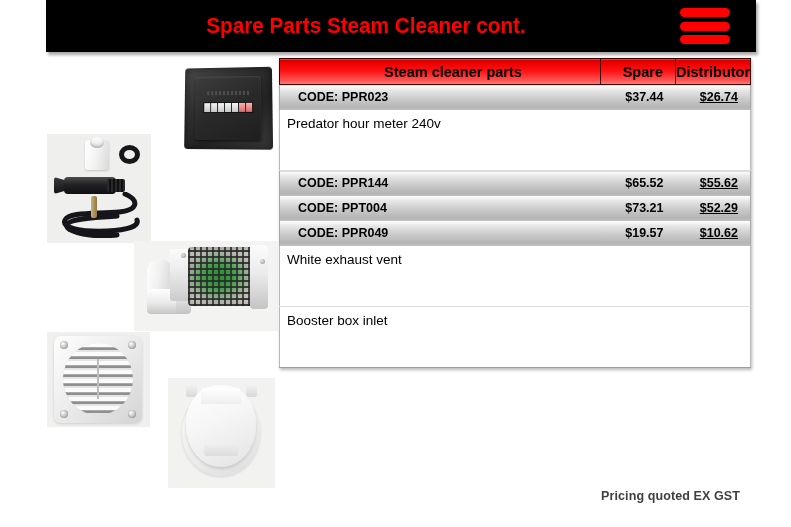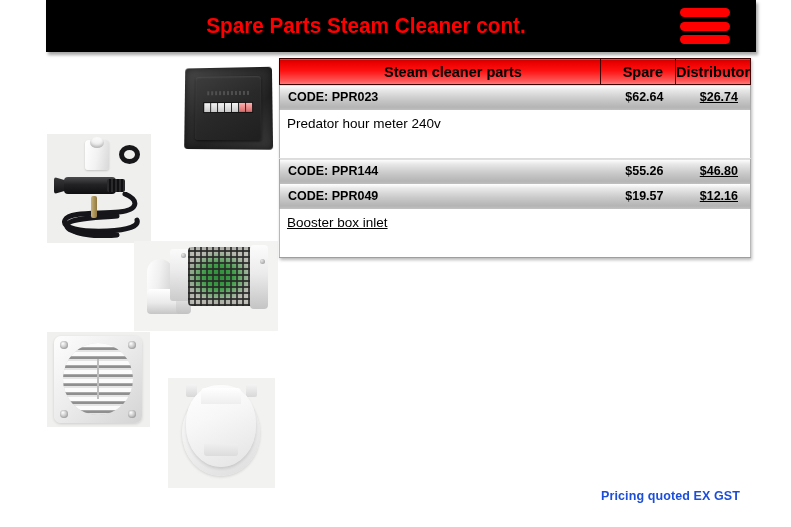--- a/index.html
+++ b/index.html
@@ -103,50 +103,50 @@
     height: 25px;
     background: linear-gradient(to bottom, #ffffff 0%, #e8e8e8 18%, #c9c9c9 55%, #b4b4b4 88%, #c2c2c2 100%);
     color: #000000;
     font-weight: bold;
     font-size: 12.5px;
     border-left: 1px solid #a8a8a8;
     border-right: 1px solid #a8a8a8;
     box-sizing: border-box;
     white-space: nowrap;
   }
-  tr.code-row td.code-cell { padding-left: 8px; border-right: none; text-align: left; }
+  tr.code-row td.code-cell { padding-left: 18px; border-right: none; text-align: left; }
   tr.code-row td.num-cell  { text-align: right; padding-right: 12px; border-left: none; border-right: none; }
   tr.code-row td.num-cell.last { border-right: 1px solid #a8a8a8; text-decoration: underline; }
 
   
   tr.desc-row td {
-    height: 49px;
+    height: 61px;
     background: #ffffff;
     color: #000000;
     font-weight: normal;
     font-size: 13.5px;
     border-left: 1px solid #b8b8b8;
     border-right: 1px solid #b8b8b8;
     border-bottom: 1px solid #dcdcdc;
     box-sizing: border-box;
     padding-left: 7px;
     vertical-align: top;
     padding-top: 6px;
   }
-  tr.desc-row.last-desc td { border-bottom: 1px solid #9e9e9e; text-decoration: underline; }
+  tr.desc-row.last-desc td { border-bottom: 1px solid #9e9e9e; }
 
   
   .footer-note {
     position: absolute;
     right: 51px;
     top: 489px;
     font-family: "Liberation Sans Narrow", "Liberation Sans", sans-serif;
     font-weight: bold;
     font-size: 12.5px;
-    color: #1d4ed8;
+    color: #404040;
     white-space: nowrap;
     letter-spacing: 0.1px;
   }
 
   
   .photo {
     position: absolute;
     overflow: hidden;
     background: #f2f2f0;
     box-sizing: border-box;
@@ -452,38 +452,46 @@
     <tr class="head-row">
       <th class="th-name">Steam cleaner parts</th>
       <th class="th-num">Spare</th>
       <th class="th-num">Distributor</th>
     </tr>
   </thead>
   <tbody>
 
     <tr class="code-row">
       <td class="code-cell">CODE: PPR023</td>
-      <td class="num-cell">$62.64</td>
+      <td class="num-cell">$37.44</td>
       <td class="num-cell last">$26.74</td>
     </tr>
     <tr class="desc-row">
       <td colspan="3">Predator hour meter 240v</td>
     </tr>
 
     <tr class="code-row">
       <td class="code-cell">CODE: PPR144</td>
-      <td class="num-cell">$55.26</td>
-      <td class="num-cell last">$46.80</td>
-    </tr>
-
+      <td class="num-cell">$65.52</td>
+      <td class="num-cell last">$55.62</td>
+    </tr>
+
+    <tr class="code-row">
+      <td class="code-cell">CODE: PPT004</td>
+      <td class="num-cell">$73.21</td>
+      <td class="num-cell last">$52.29</td>
+    </tr>
 
     <tr class="code-row">
       <td class="code-cell">CODE: PPR049</td>
       <td class="num-cell">$19.57</td>
-      <td class="num-cell last">$12.16</td>
+      <td class="num-cell last">$10.62</td>
+    </tr>
+    <tr class="desc-row">
+      <td colspan="3">White exhaust vent</td>
     </tr>
 
     <tr class="desc-row last-desc">
       <td colspan="3">Booster box inlet</td>
     </tr>
   </tbody>
 </table>
 
 <div class="footer-note">Pricing quoted EX GST</div>
 

